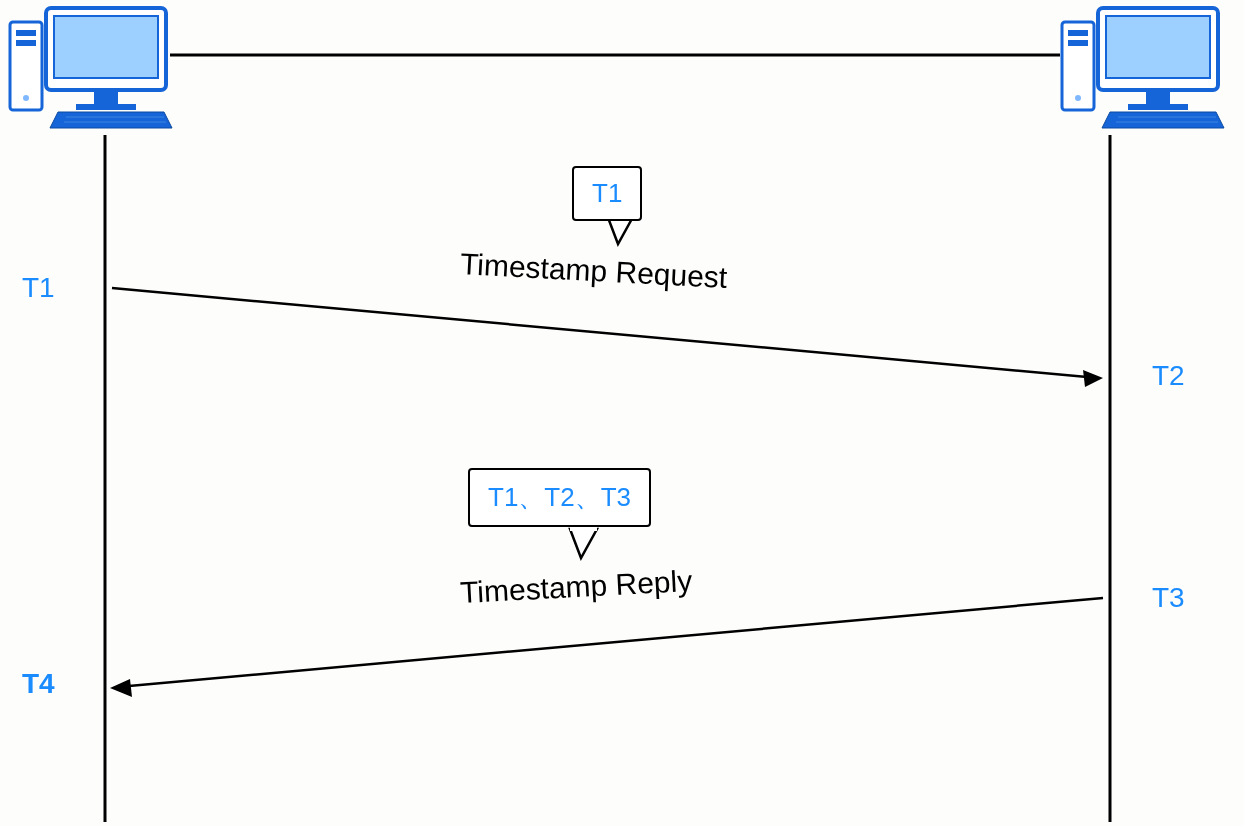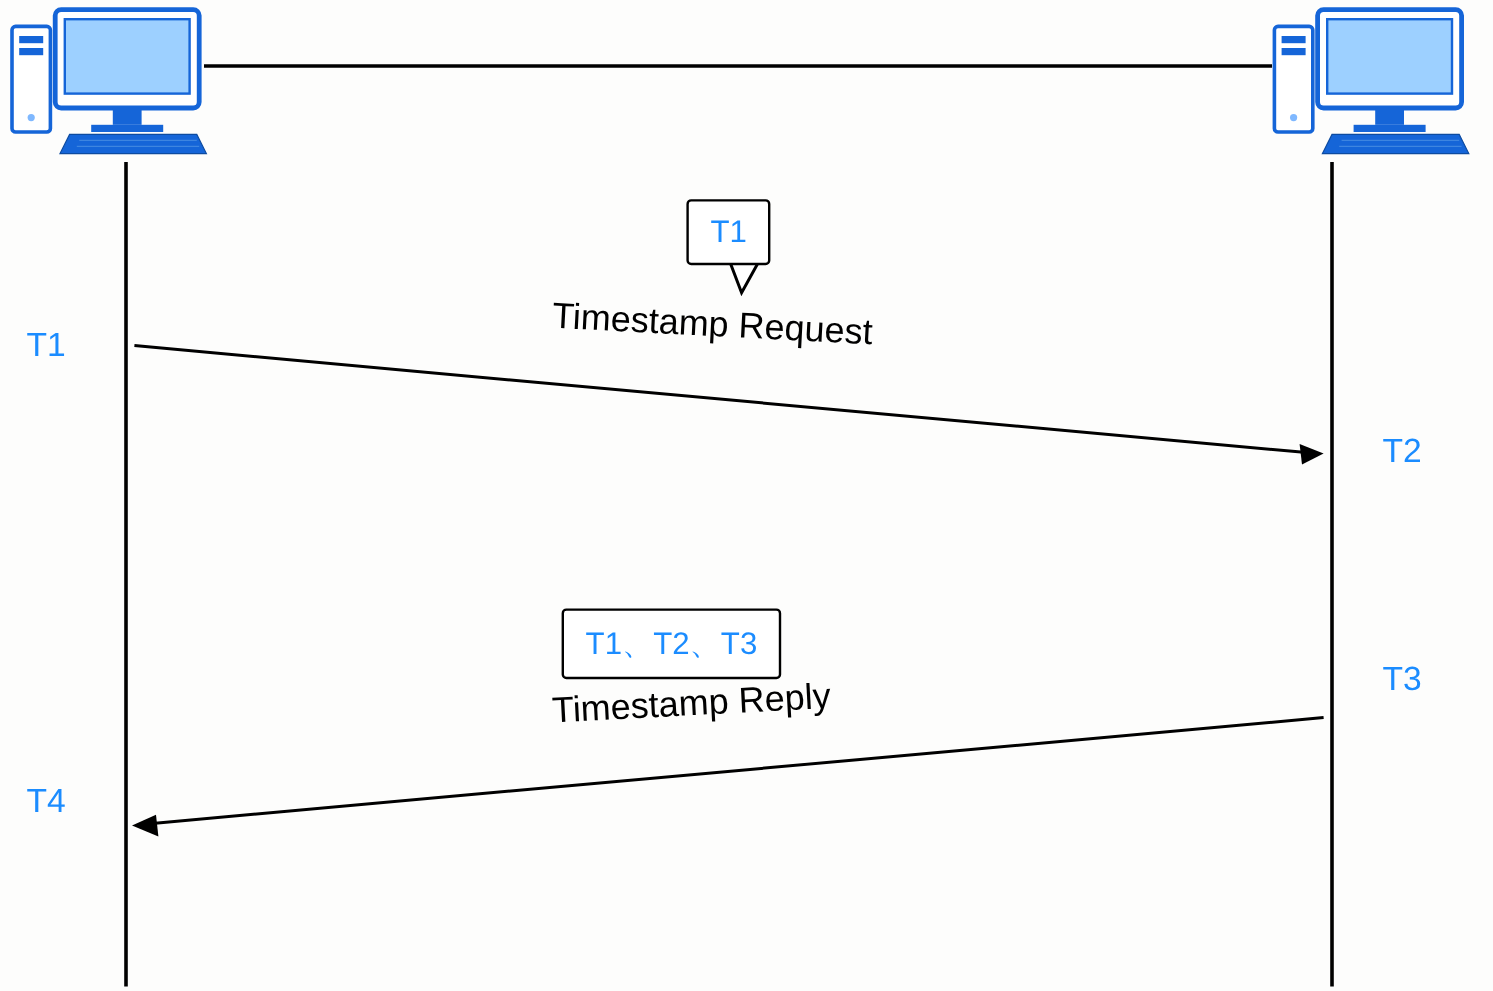--- a/index.html
+++ b/index.html
@@ -94,24 +94,24 @@
       <rect x="88" y="86" width="24" height="14" fill="#1565d8"></rect>
       <rect x="70" y="100" width="60" height="6" fill="#1565d8"></rect>
       <path d="M 52 108 L 158 108 L 166 124 L 44 124 Z" fill="#1565d8" stroke="#0d4ba0" stroke-width="1"></path>
       <line x1="60" y1="113" x2="158" y2="113" stroke="#3d85e0" stroke-width="1"></line>
       <line x1="58" y1="118" x2="160" y2="118" stroke="#3d85e0" stroke-width="1"></line>
     </svg>
   </div>
 
   <div class="label" style="left:22px; top:272px;">T1</div>
   <div class="label" style="left:1152px; top:360px;">T2</div>
-  <div class="label" style="left:1152px; top:550px;">T3</div>
-  <div class="label" style="left:22px; top:652px;">T4</div>
+  <div class="label" style="left:1152px; top:582px;">T3</div>
+  <div class="label" style="left:22px; top:668px;font-weight:bold;">T4</div>
 
   <div class="bubble" style="left:572px; top:166px;">T1</div>
 
   <div class="msg-label" style="left:460px; top:254px; transform: rotate(3deg);">Timestamp Request</div>
 
-  <div class="bubble" style="left:468px; top:507px;text-align:right;">T1、T2、T3</div>
+  <div class="bubble" style="left:468px; top:468px;text-align:right;">T1、T2、T3</div>
 
   <div class="msg-label" style="left:460px; top:570px; transform: rotate(-3deg);">Timestamp Reply</div>
 
 </div>
 
 </body></html>

